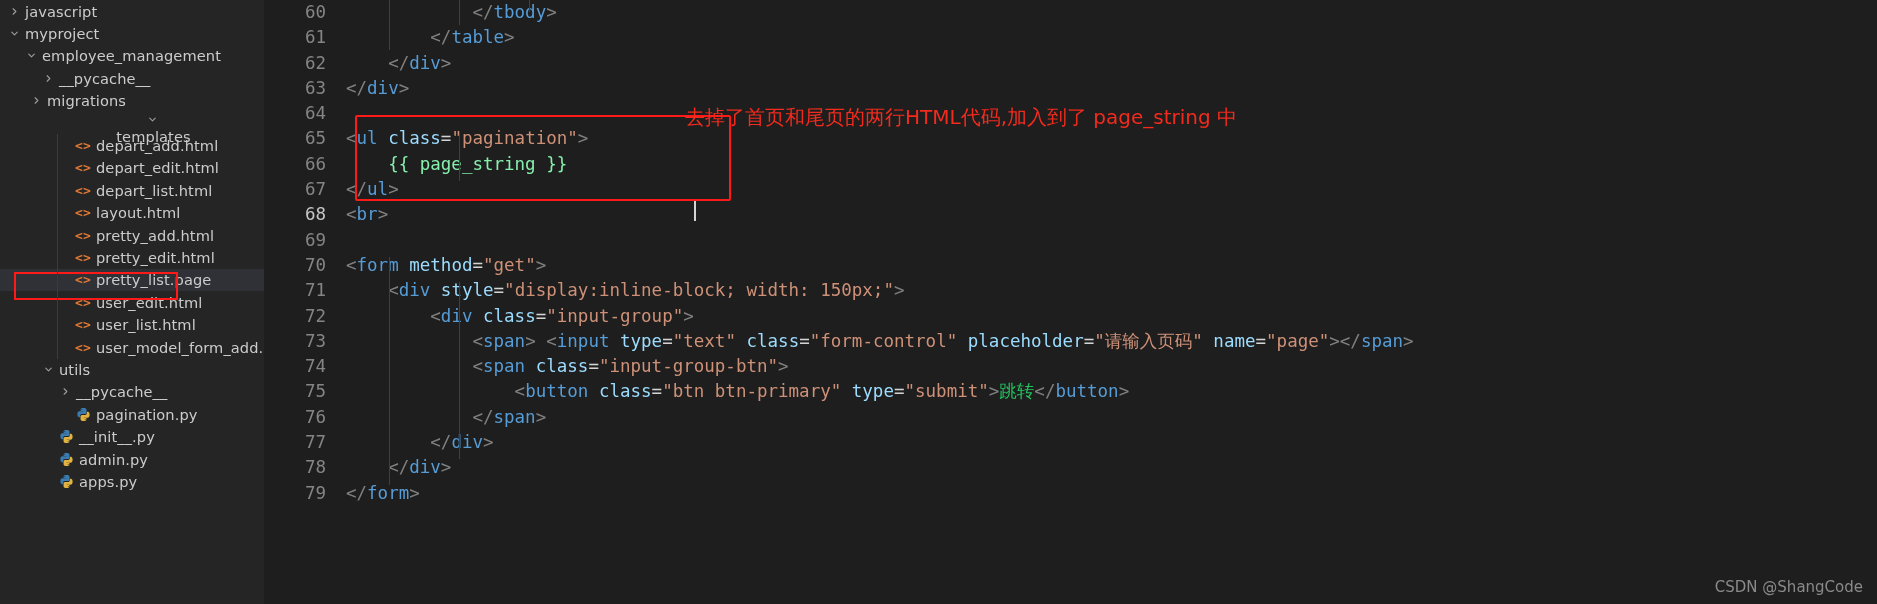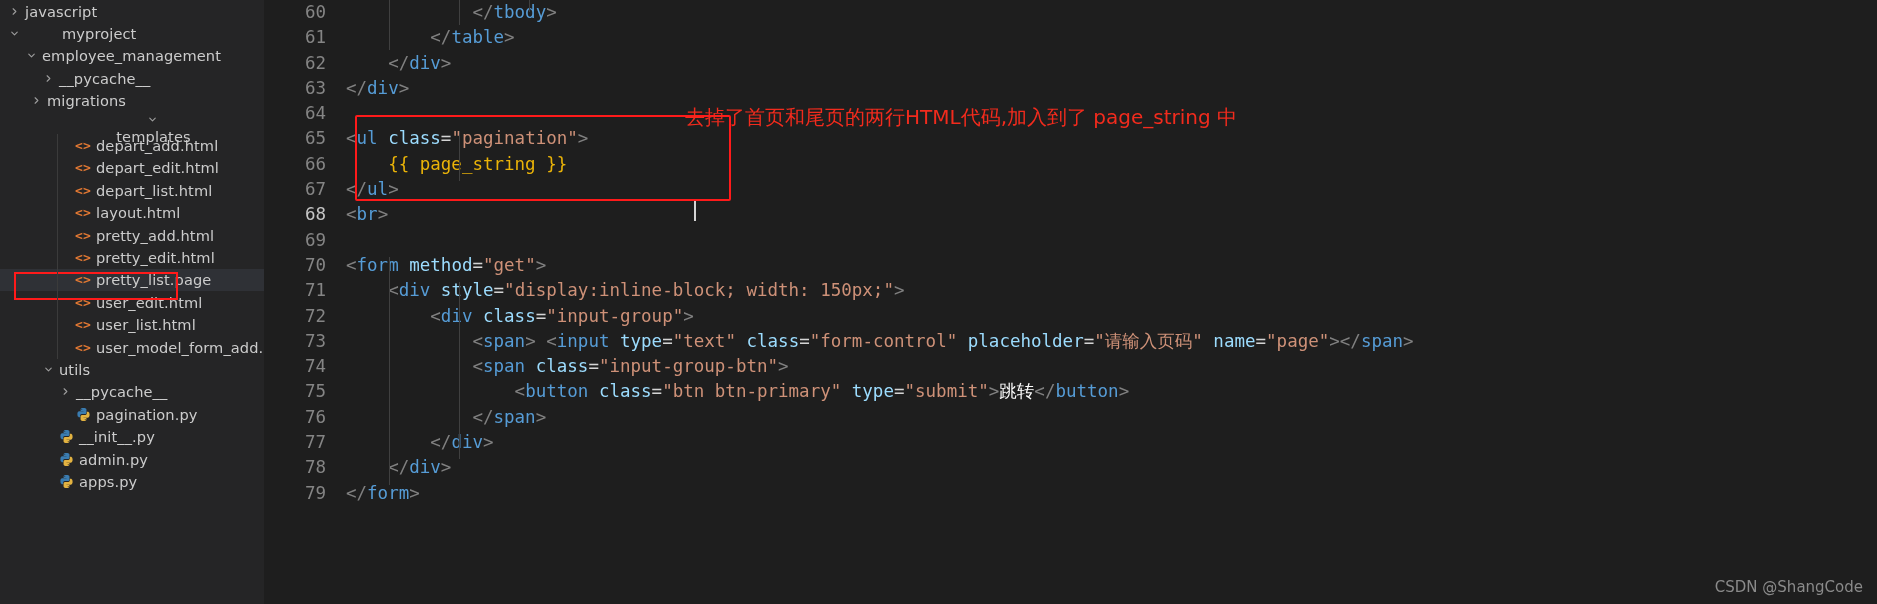--- a/index.html
+++ b/index.html
@@ -77,22 +77,22 @@
   }
   .ctext{position:absolute;left:82px;white-space:pre;}
   .cur-line .gut{color:#c6c6c6;}
 
   
   .t-br{color:#808080;}     
   .t-tag{color:#569cd6;}    
   .t-attr{color:#9cdcfe;}   
   .t-eq{color:#d4d4d4;}
   .t-val{color:#ce9178;}    
-  .t-txt{color:#ffffff;}    
-  .t-tmpl{color:#eab308;}
+  .t-txt{color:#22c55e;}    
+  .t-tmpl{color:#86efac;}
 
   
   .iguide{position:absolute;width:1px;background:#404040;}
 
   
   .caret{
     position:absolute;width:2px;height:21px;background:#d4d4d4;
   }
 
   
@@ -132,21 +132,21 @@
   <div class="sidebar">
     <div class="tree" id="tree">
         <div class="row" style="padding-left: 6px;">
           <span class="twisty">
             <svg width="11" height="11" viewBox="0 0 16 16">
               <path d="M6 4l4 4-4 4" fill="none" stroke="#9d9d9d" stroke-width="1.6" stroke-linecap="round" stroke-linejoin="round"></path>
             </svg>
           </span>
           <span class="lbl">javascript</span>
         </div>
-        <div class="row" style="padding-left: 6px; gap: 37px;">
+        <div class="row" style="padding-left: 6px;">
           <span class="twisty">
             <svg width="11" height="11" viewBox="0 0 16 16">
               <path d="M4 6l4 4 4-4" fill="none" stroke="#9d9d9d" stroke-width="1.6" stroke-linecap="round" stroke-linejoin="round"></path>
             </svg>
           </span>
           <span class="lbl">myproject</span>
         </div>
         <div class="row" style="padding-left: 23px;">
           <span class="twisty">
             <svg width="11" height="11" viewBox="0 0 16 16">

